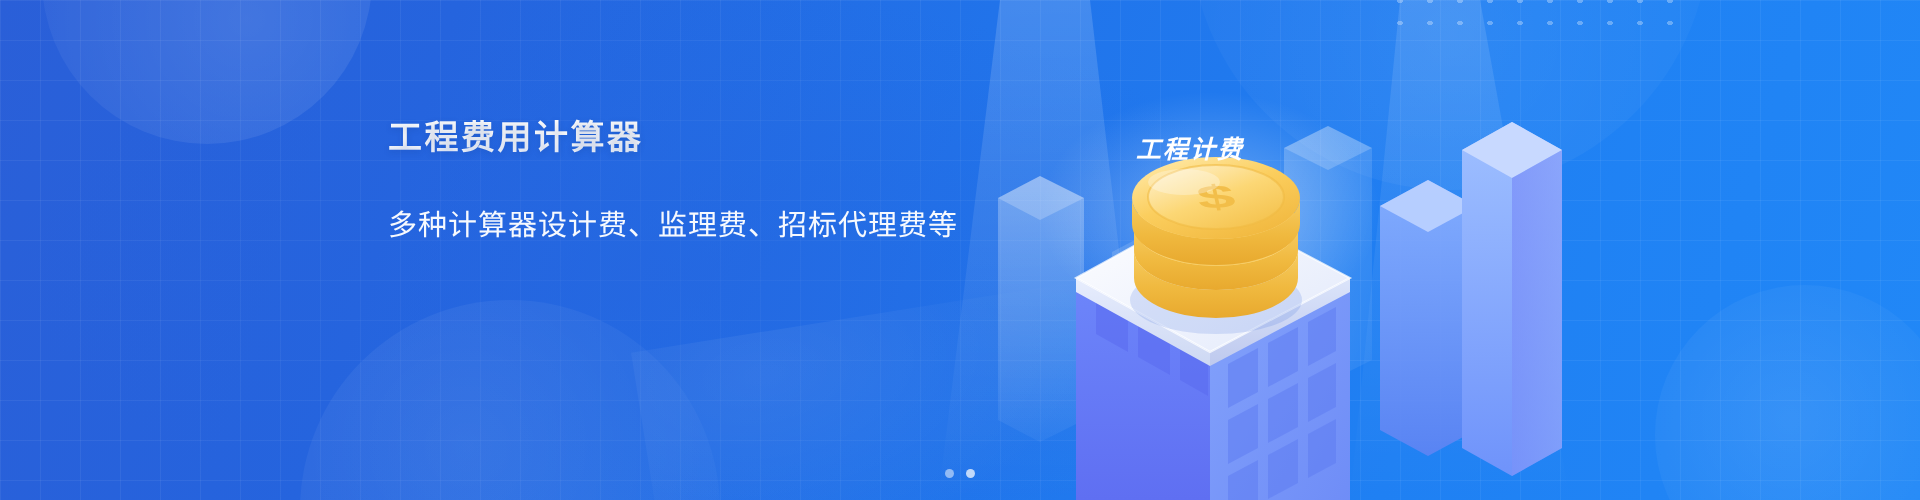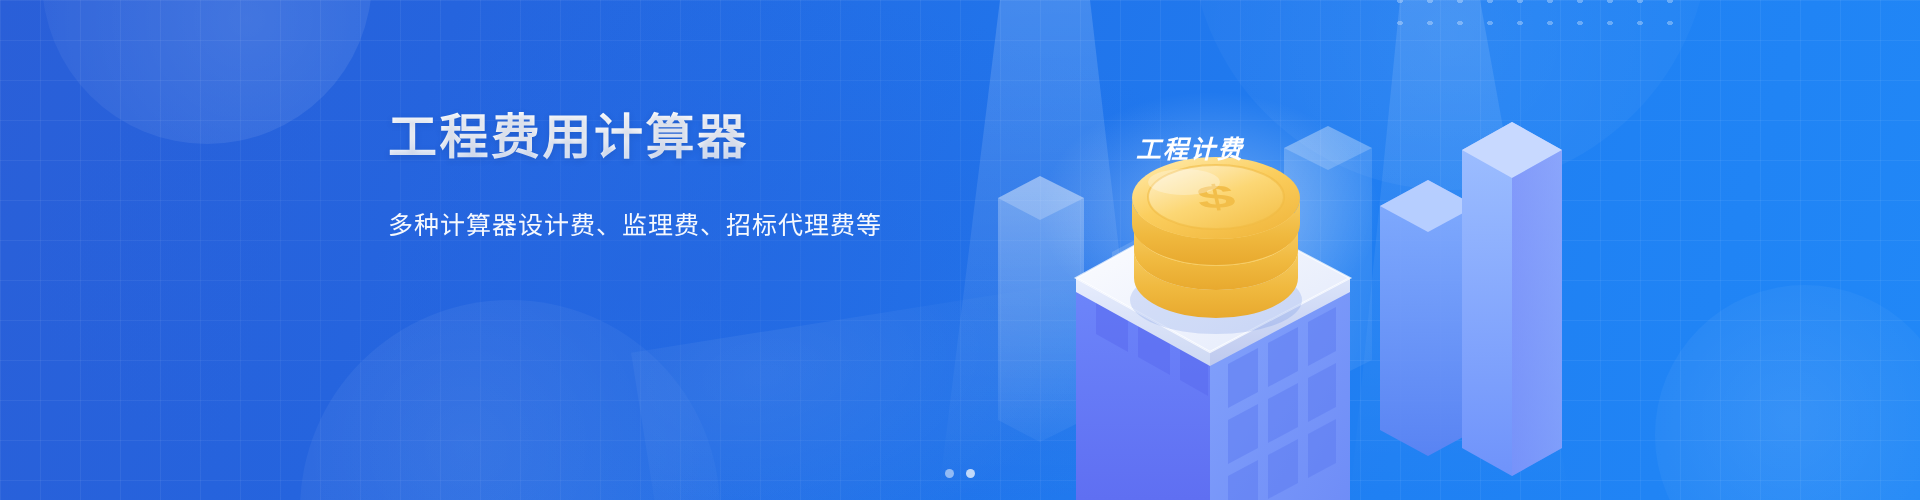--- a/index.html
+++ b/index.html
@@ -56,35 +56,35 @@
     position:absolute;left:1385px;top:-10px;width:300px;height:46px;
     background-image:radial-gradient(rgba(255,255,255,.30) 2.6px, transparent 2.7px);
     background-size:30px 22px;
     pointer-events:none;
   }
 
   
   .copy{position:absolute;left:388px;top:108px;}
   .headline{
     margin:0;
-    font-size:49px;
+    font-size:34px;
     line-height:58px;
     font-weight:bold;
     letter-spacing:2.5px;
     color:#ffffff;
     background:linear-gradient(180deg,#ffffff 0%,#ffffff 52%,#dfe9fb 100%);
     -webkit-background-clip:text;background-clip:text;
     -webkit-text-fill-color:transparent;
     text-shadow:0 2px 6px rgba(16,48,120,.18);
     white-space:nowrap;
   }
   .headline.line2{margin-top:4px;}
   .sub{
     margin:0;
-    font-size:25px;
+    font-size:29px;
     line-height:42px;
     letter-spacing:1px;
     color:rgba(255,255,255,.96);
     white-space:nowrap;
   }
   .sub-wrap{margin-top:38px;}
 
   
   .illus{position:absolute;left:880px;top:0;width:1040px;height:500px;}
   .illus svg{display:block;}

